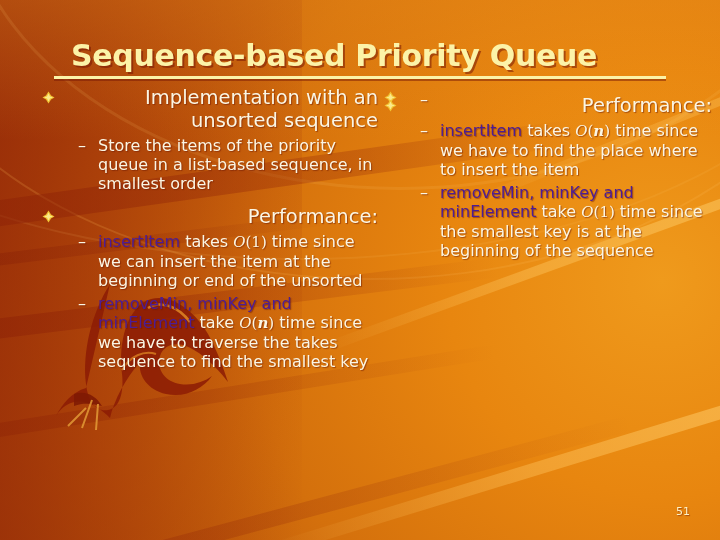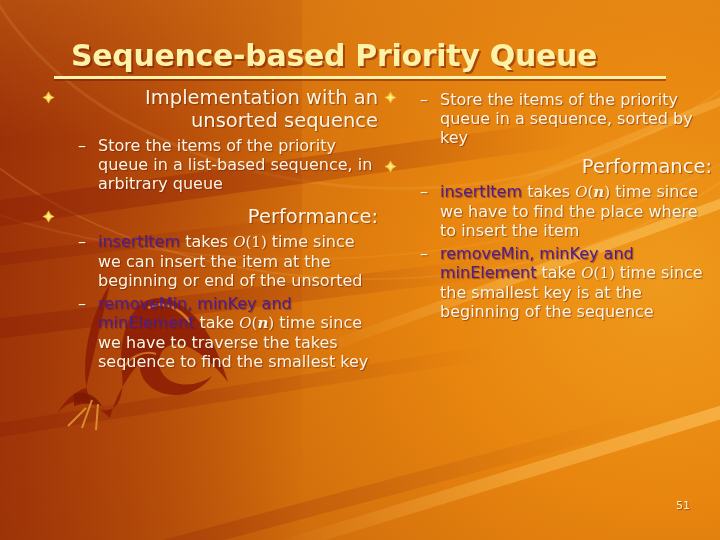--- a/index.html
+++ b/index.html
@@ -210,21 +210,21 @@
   }
   .bigo .v { font-weight: bold; }
   .bigo .paren { font-style: normal; font-family: "DejaVu Serif", serif; }
 
   .spacer-perf { height: 12px; }
 
   
   .slide-number {
     position: absolute;
     right: 30px;
-    bottom: 28px;
+    bottom: 22px;
     color: #FDF2C8;
     font-size: 11px;
     font-family: "DejaVu Sans", sans-serif;
     text-shadow: 1px 1px 1px rgba(110,26,6,0.5);
   }
 </style>
 </head>
 <body>
 
 <div class="slide">
@@ -263,21 +263,21 @@
     <div class="lvl1">
       <svg class="bullet-marker" viewBox="0 0 13 13">
         <polygon points="6.5,0.5 9,4.5 12.5,6.5 9,8.5 6.5,12.5 4,8.5 0.5,6.5 4,4.5" fill="#F2C433"></polygon>
         <polygon points="6.5,2.5 8,5.5 11,6.5 8,7.5 6.5,10.5 5,7.5 2,6.5 5,5.5" fill="#FBE98C"></polygon>
       </svg>
       <span>Implementation with an unsorted sequence</span>
     </div>
 
     <div class="lvl2">
       <span class="dash">–</span>
-      <span>Store the items of the priority queue in a list-based sequence, in arbitrary queue</span>
+      <span>Store the items of the priority queue in a list-based sequence, in smallest order</span>
     </div>
 
     <div class="spacer-perf"></div>
 
     <div class="lvl1">
       <svg class="bullet-marker" viewBox="0 0 13 13">
         <polygon points="6.5,0.5 9,4.5 12.5,6.5 9,8.5 6.5,12.5 4,8.5 0.5,6.5 4,4.5" fill="#F2C433"></polygon>
         <polygon points="6.5,2.5 8,5.5 11,6.5 8,7.5 6.5,10.5 5,7.5 2,6.5 5,5.5" fill="#FBE98C"></polygon>
       </svg>
       <span>Performance:</span>
@@ -299,21 +299,20 @@
 
     <div class="lvl1">
       <svg class="bullet-marker" viewBox="0 0 13 13">
         <polygon points="6.5,0.5 9,4.5 12.5,6.5 9,8.5 6.5,12.5 4,8.5 0.5,6.5 4,4.5" fill="#F2C433"></polygon>
         <polygon points="6.5,2.5 8,5.5 11,6.5 8,7.5 6.5,10.5 5,7.5 2,6.5 5,5.5" fill="#FBE98C"></polygon>
       </svg>
     </div>
 
     <div class="lvl2">
       <span class="dash">–</span>
-      <span>Store the items of the priority queue in a sequence, sorted by key</span>
     </div>
 
     <div class="lvl1" style="margin-top:8px;">
       <svg class="bullet-marker" viewBox="0 0 13 13">
         <polygon points="6.5,0.5 9,4.5 12.5,6.5 9,8.5 6.5,12.5 4,8.5 0.5,6.5 4,4.5" fill="#F2C433"></polygon>
         <polygon points="6.5,2.5 8,5.5 11,6.5 8,7.5 6.5,10.5 5,7.5 2,6.5 5,5.5" fill="#FBE98C"></polygon>
       </svg>
       <span>Performance:</span>
     </div>
 

